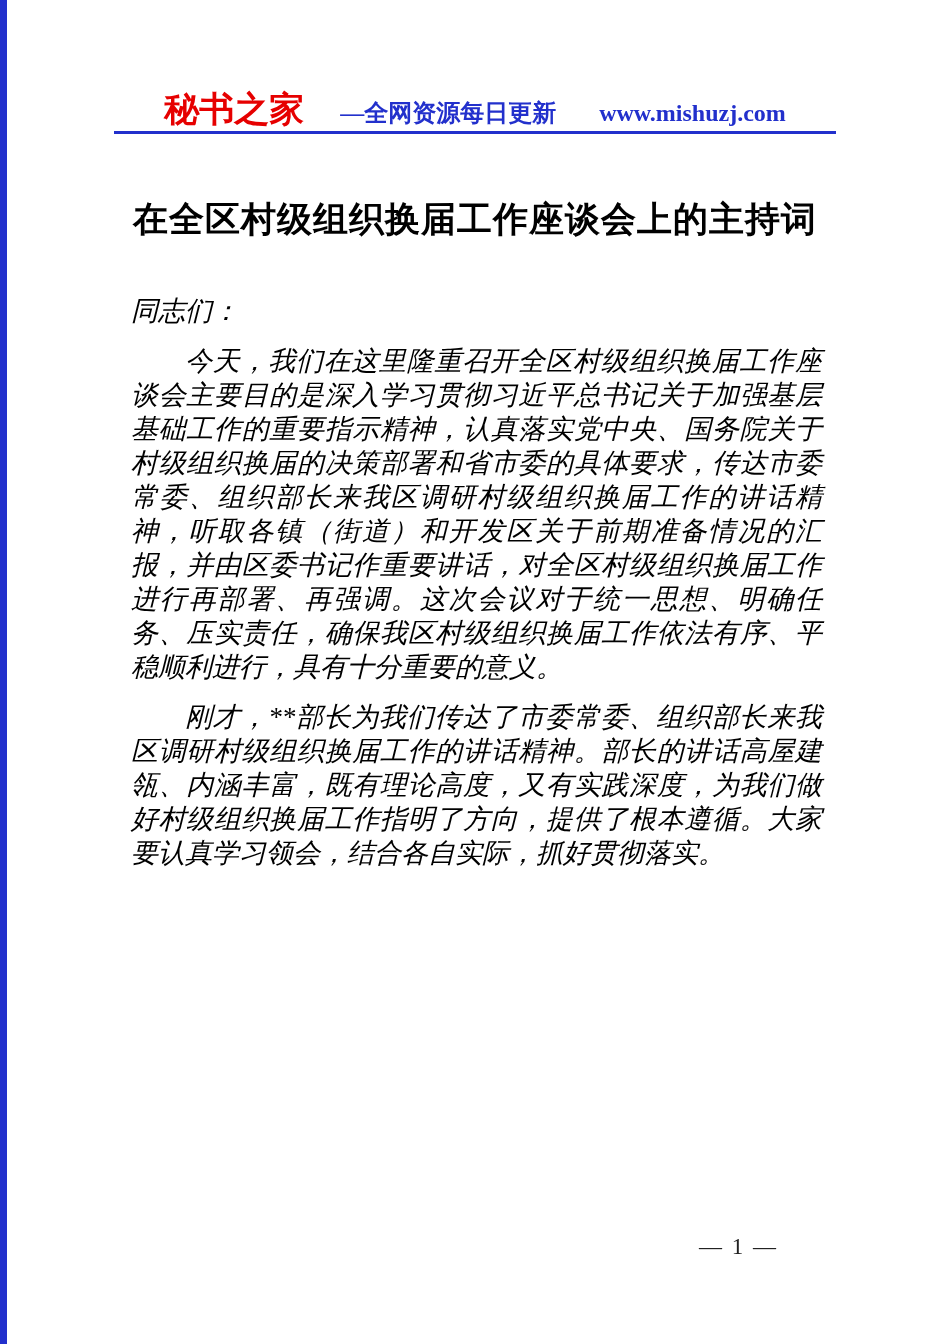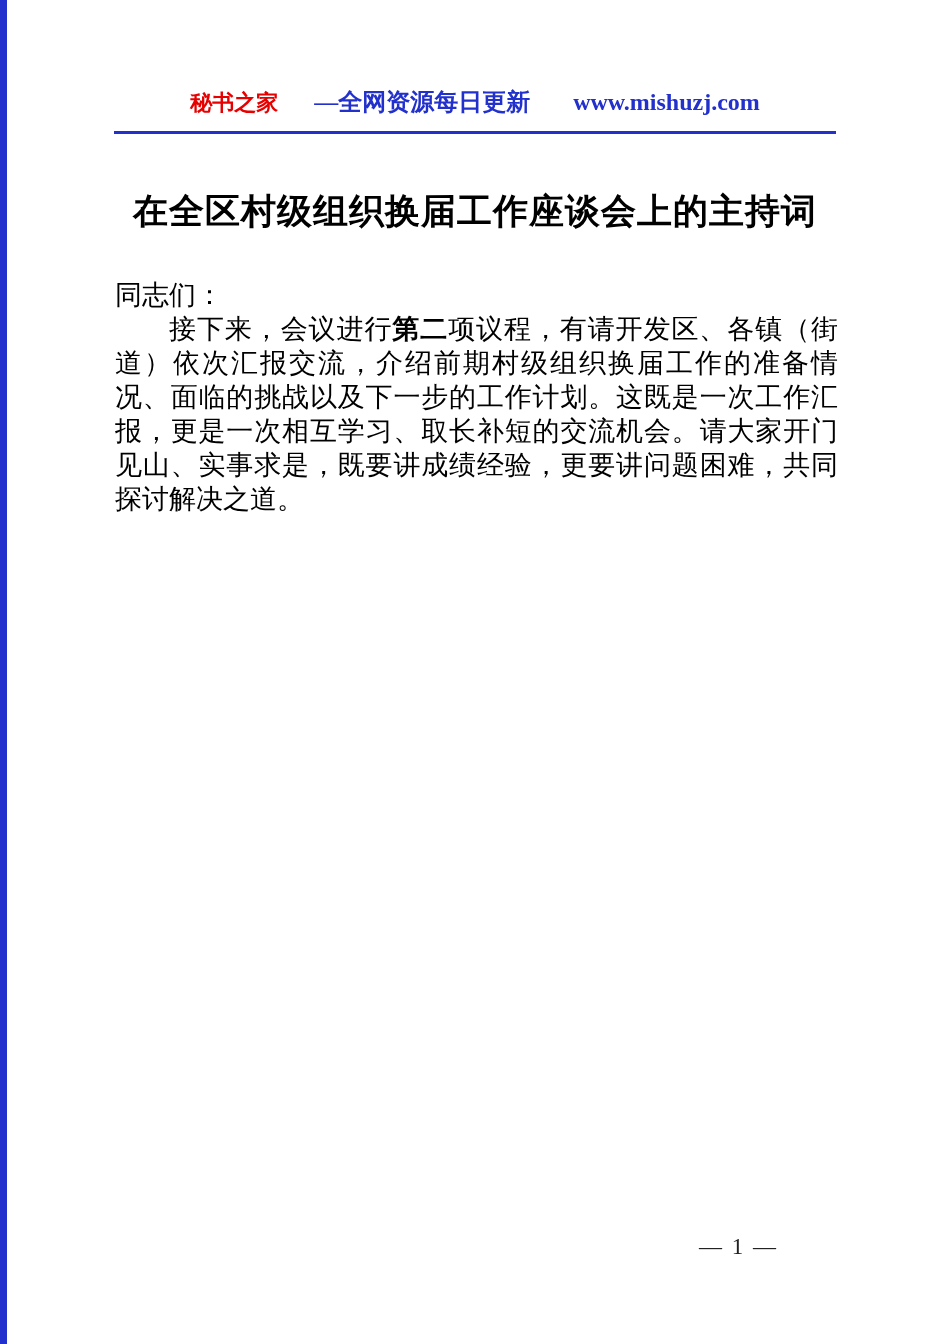--- a/index.html
+++ b/index.html
@@ -29,21 +29,21 @@
     top: 86px;
     left: 114px;
     width: 722px;
     text-align: center;
     font-weight: bold;
     font-size: 24px;
     white-space: nowrap;
   }
   .site-header .brand {
     color: var(--accent-red);
-    font-size: 22px;
+    font-size: 35px;
     margin-top: 8px;
   }
   .site-header .tagline {
     color: var(--accent-blue);
     margin-left: 36px;
   }
   .site-header .url {
     color: var(--accent-blue);
     text-decoration: none;
     cursor: pointer;
@@ -52,41 +52,42 @@
   .header-rule {
     position: absolute;
     top: 131px;
     left: 114px;
     width: 722px;
     height: 3px;
     background: var(--accent-blue);
   }
   .doc-title {
     position: absolute;
-    top: 188px;
+    top: 196px;
     left: 114px;
     width: 722px;
     margin: 0;
     text-align: center;
     font-size: 35px;
     font-weight: bold;
     letter-spacing: 1px;
   }
   .doc-body {
     position: absolute;
     top: 278px;
     left: 115px;
     width: 723px;
     font-size: 27px;
     line-height: 34px;
     text-align: justify;
   }
   .para {
-    margin: 0;
+    margin: 16px;
     text-indent: 2em;
+    font-style: italic;
   }
   .para.no-indent { text-indent: 0; }
   .para b { font-weight: bold; }
   .page-number {
     position: absolute;
     right: 172px;
     bottom: 84px;
     font-size: 23px;
     letter-spacing: 2px;
     color: #222;
@@ -101,17 +102,18 @@
   <header class="site-header">
     <span class="brand">秘书之家</span><span class="tagline">—全网资源每日更新 </span><a class="url">www.mishuzj.com</a>
   </header>
 
   <div class="header-rule"></div>
 
   <h1 class="doc-title">在全区村级组织换届工作座谈会上的主持词</h1>
 
   <main class="doc-body">
       <p class="para no-indent"><span>同志们：</span></p>
-      <p class="para"><span>接下来，会议进行</span><b>第二</b><span>项议程，有请开发区、各镇（街道）依次汇报交流，介绍前期村级组织换届工作的准备情况、面临的挑战以及下一步的工作计划。这既是一次工作汇报，更是一次相互学习、取长补短的交流机会。请大家开门见山、实事求是，既要讲成绩经验，更要讲问题困难，共同探讨解决之道。</span></p>
+      <p class="para"><span>今天，我们在这里隆重召开全区村级组织换届工作座谈会主要目的是深入学习贯彻习近平总书记关于加强基层基础工作的重要指示精神，认真落实党中央、国务院关于村级组织换届的决策部署和省市委的具体要求，传达市委常委、组织部长来我区调研村级组织换届工作的讲话精神，听取各镇（街道）和开发区关于前期准备情况的汇报，并由区委书记作重要讲话，对全区村级组织换届工作进行再部署、再强调。这次会议对于统一思想、明确任务、压实责任，确保我区村级组织换届工作依法有序、平稳顺利进行，具有十分重要的意义。</span></p>
+      <p class="para"><span>刚才，**部长为我们传达了市委常委、组织部长来我区调研村级组织换届工作的讲话精神。部长的讲话高屋建瓴、内涵丰富，既有理论高度，又有实践深度，为我们做好村级组织换届工作指明了方向，提供了根本遵循。大家要认真学习领会，结合各自实际，抓好贯彻落实。</span></p>
     </main>
 
   <div class="page-number">—  1  —</div>
 </div>
 
 </body></html>

